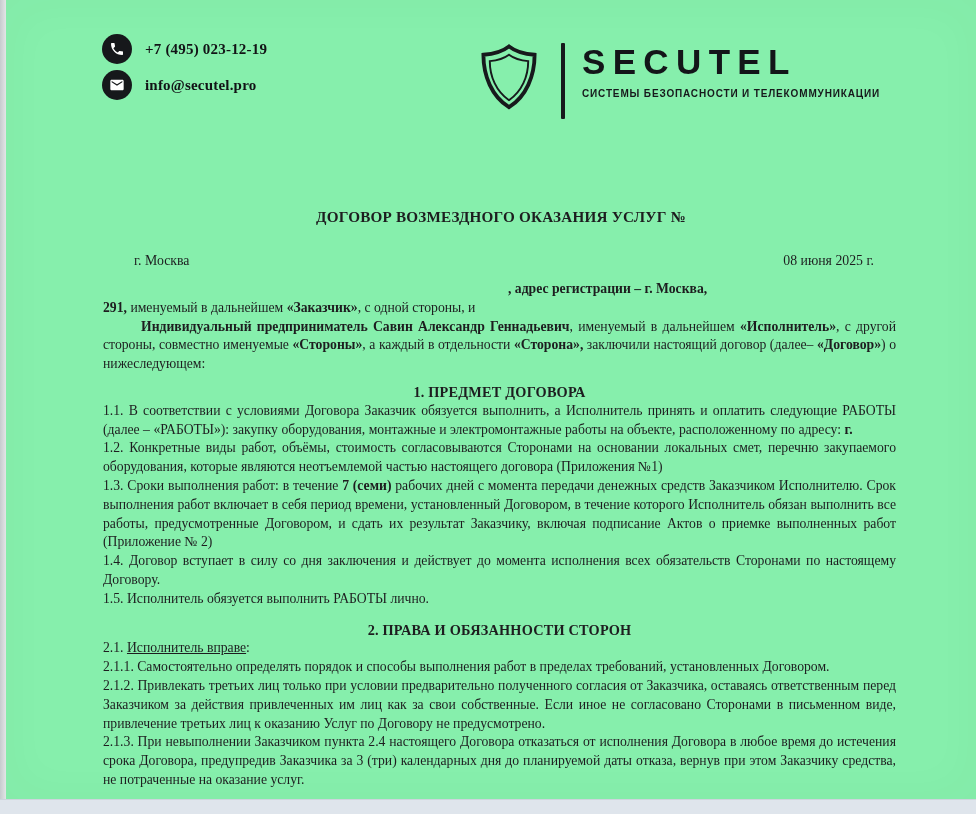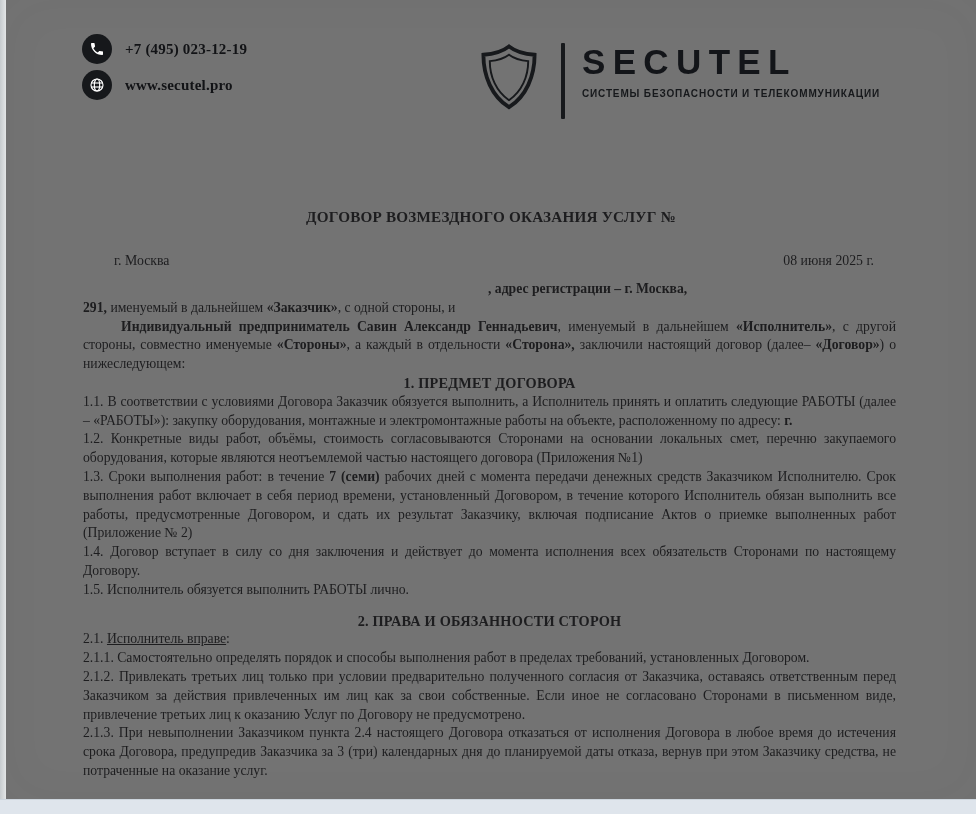--- a/index.html
+++ b/index.html
@@ -16,22 +16,23 @@
     position: absolute; left: 0; top: 0; bottom: 0; width: 6px;
     background: linear-gradient(to right, #c6cbce, #e3e5e6);
   }
   .edge-bottom {
     position: absolute; left: 0; right: 0; bottom: 0; height: 14px;
     background: #dfe5ec;
     border-top: 1px solid #cdd5dd;
   }
   .paper {
     position: absolute; left: 6px; top: 0; right: 0; bottom: 14px;
-    background: #737373;
+    background: #86efac;
     box-shadow: inset 0 0 50px rgba(60,60,60,0.03);
+    padding-left: 20px;
   }
 
   
   .letterhead {
     display: flex; justify-content: space-between; align-items: flex-start;
     padding: 34px 96px 0 76px;
   }
   .contacts { display: flex; flex-direction: column; gap: 6px; }
   .contact-row { display: flex; align-items: center; gap: 13px; height: 30px; }
   .cicon {
@@ -77,21 +78,21 @@
     text-align: left;
   }
   .para { margin: 0; }
   .justify { text-align: justify; }
   .indent { text-indent: 38px; }
   .offset { padding-left: 405px; }
   .bold { font-weight: bold; }
   .underline { text-decoration: underline; }
   .sec-heading {
     text-align: center; font-weight: bold; font-size: 14.3px;
-    letter-spacing: 0.2px;
+    margin-top: 9px; letter-spacing: 0.2px;
   }
   .gap-top { margin-top: 12px; }
 </style>
 </head>
 <body>
 
 <div class="stage">
   <div class="edge-left"></div>
 
   <div class="paper">
@@ -101,28 +102,25 @@
         <div class="contact-row">
           <span class="cicon">
             <svg width="16" height="16" viewBox="0 0 24 24" fill="#ffffff">
               <path d="M6.62 10.79c1.44 2.83 3.76 5.14 6.59 6.59l2.2-2.2c.27-.27.67-.36 1.02-.24 1.12.37 2.33.57 3.57.57.55 0 1 .45 1 1V20c0 .55-.45 1-1 1-9.39 0-17-7.61-17-17 0-.55.45-1 1-1h3.5c.55 0 1 .45 1 1 0 1.25.2 2.45.57 3.57.11.35.03.74-.25 1.02l-2.2 2.2z"></path>
             </svg>
           </span>
           <span class="ctext">+7 (495) 023-12-19</span>
         </div>
         <div class="contact-row">
           <span class="cicon">
-            <svg width="16" height="16" viewBox="0 0 24 24" fill="none" stroke="#ffffff" stroke-width="1.7">
-              <circle cx="12" cy="12" r="9"></circle>
-              <ellipse cx="12" cy="12" rx="4" ry="9"></ellipse>
-              <line x1="3.5" y1="9" x2="20.5" y2="9"></line>
-              <line x1="3.5" y1="15" x2="20.5" y2="15"></line>
+            <svg width="16" height="16" viewBox="0 0 24 24" fill="#ffffff">
+              <path d="M20 4H4c-1.1 0-2 .9-2 2v12c0 1.1.9 2 2 2h16c1.1 0 2-.9 2-2V6c0-1.1-.9-2-2-2zm0 4l-8 5-8-5V6l8 5 8-5v2z"></path>
             </svg>
           </span>
-          <span class="ctext">www.secutel.pro</span>
+          <span class="ctext">info@secutel.pro</span>
         </div>
       </div>
 
       <div class="logo">
         <svg class="shield" viewBox="0 0 100 120">
           <path d="M50 6 C60 14 74 18 90 19 C90 52 77 84 50 101 C23 84 10 52 10 19 C26 18 40 14 50 6 Z" fill="none" stroke="#17191c" stroke-width="6"></path>
           <path d="M50 19 C58 25 69 28 80 29 C80 53 70 76 50 90 C30 76 20 53 20 29 C31 28 42 25 50 19 Z" fill="none" stroke="#17191c" stroke-width="3"></path>
         </svg>
         <div class="logo-divider"></div>
         <div class="brand-col">

